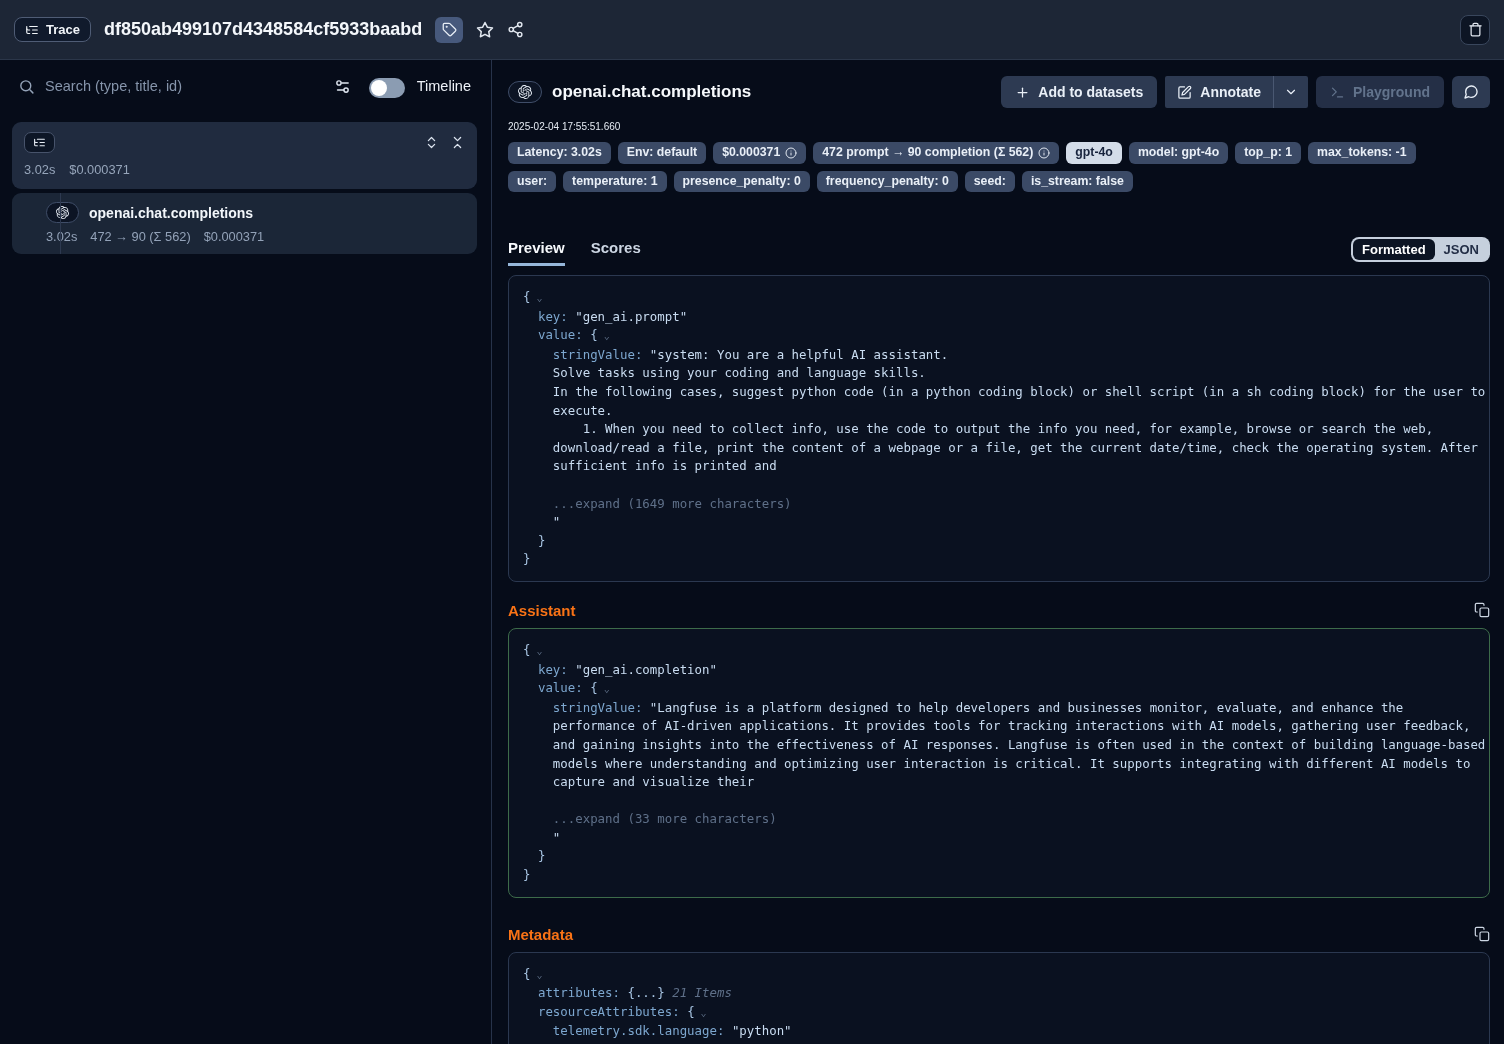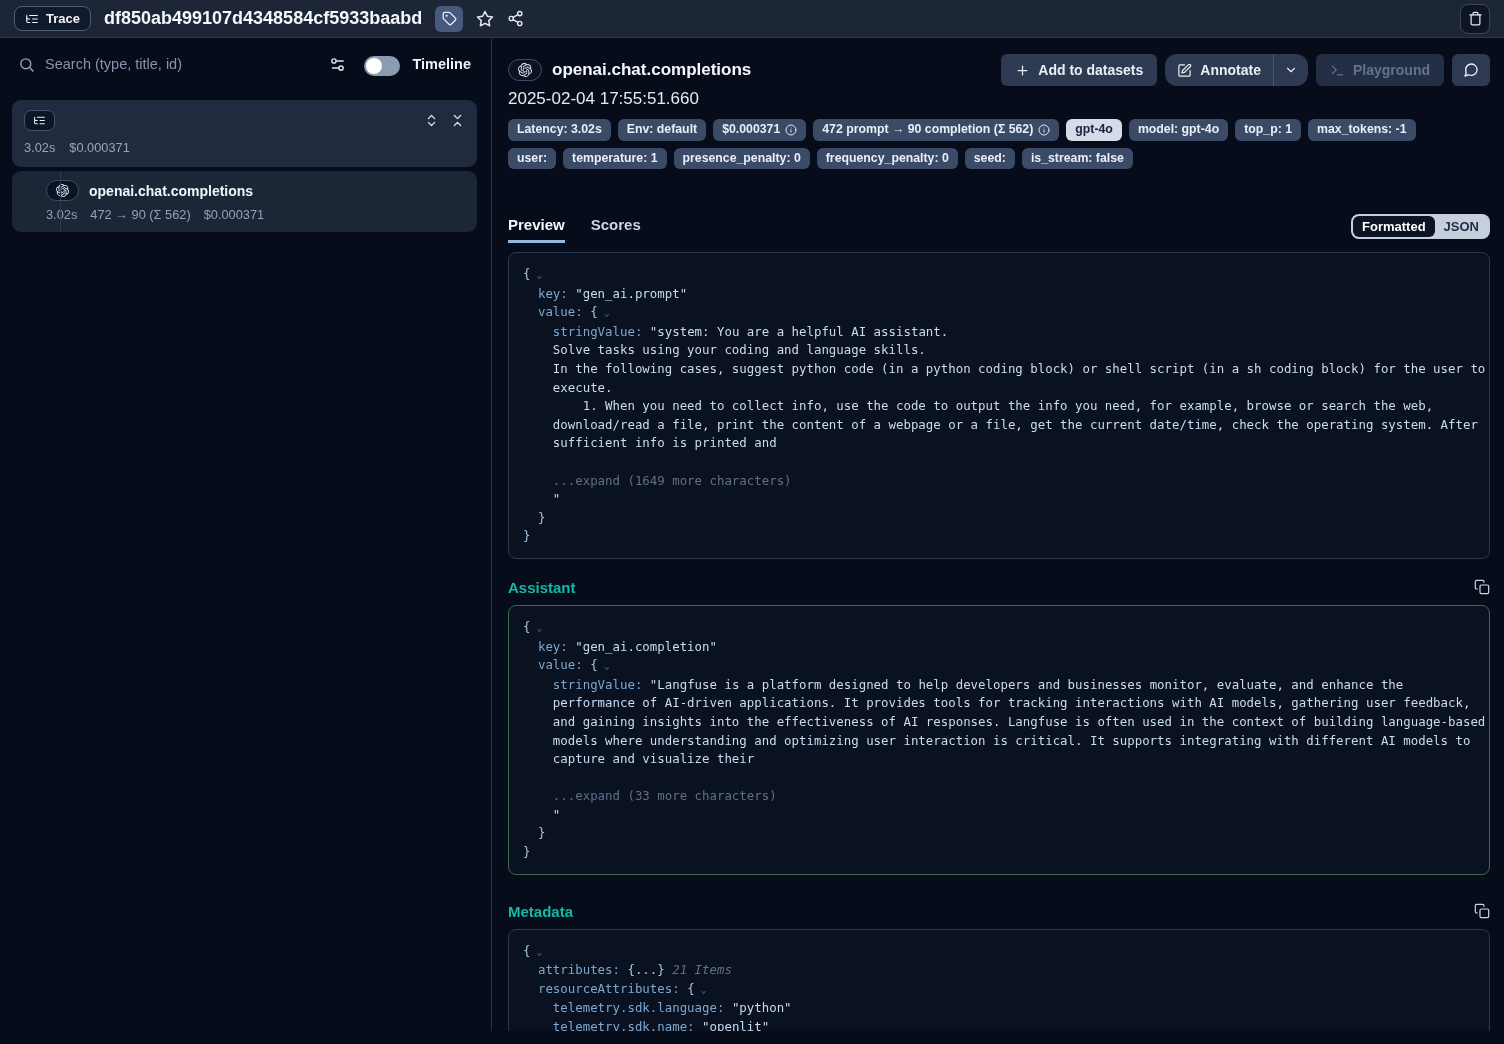--- a/index.html
+++ b/index.html
@@ -1,21 +1,21 @@
 <!DOCTYPE html>
 <html style="--accent-tab-underline: #96b7da; --assistant-border: #3d6b4a; --badge-bg: #3b4a66; --badge-light-bg: #d3dce8;"><head>
 <meta charset="utf-8">
 <style>
   * { margin:0; padding:0; box-sizing:border-box; }
   html,body { width:1504px; height:1044px; overflow:hidden; background:#060c19;
     font-family:"Liberation Sans", sans-serif; -webkit-font-smoothing:antialiased; }
   svg { display:block; }
 
   
-  .topbar { height:38px; display:flex; align-items:center; gap:13px; padding:0 14px;
+  .topbar { height:60px; display:flex; align-items:center; gap:13px; padding:0 14px;
     background:#1d2636; border-bottom:1px solid #2b3649; }
   .trace-pill { display:flex; align-items:center; gap:7px; border:1px solid #4f5c75;
     background:#101a2c; border-radius:8px; padding:4px 10px; color:#f1f5f9;
     font-weight:700; font-size:13px; }
   .trace-id { font-size:18px; font-weight:700; color:#f4f7fb; }
   .tag-btn { width:28px; height:26px; border-radius:6px; background:#47597c;
     display:flex; align-items:center; justify-content:center; color:#e9eff7; cursor:pointer; }
   .icon-plain { color:#e2e8f0; display:flex; cursor:pointer; }
   .topbar-spacer { flex:1; }
   .trash-btn { width:30px; height:30px; border:1px solid #39465c; background:#0d1524;
@@ -32,21 +32,21 @@
   .search-row { display:flex; align-items:flex-start; gap:10px; padding:0 6px; height:28px; }
   .search-icon { color:#94a3b8; display:flex; }
   .search-input { flex:1; background:transparent; border:none; outline:none;
     color:#e2e8f0; font-size:14.5px; font-family:inherit; }
   .search-input::placeholder { color:#8695ab; }
   .sliders-btn { color:#dfe6f0; display:flex; cursor:pointer; }
   .toggle { width:36px; height:20px; border-radius:999px; background:#8b9cb2;
     position:relative; margin-left:8px; cursor:pointer; flex:none; }
   .toggle-knob { position:absolute; left:2px; top:2px; width:16px; height:16px;
     border-radius:50%; background:#ffffff; }
-  .timeline-label { color:#eef2f8; font-size:14.5px; margin-left:2px;font-weight:bold; }
+  .timeline-label { color:#eef2f8; font-size:14.5px; margin-left:2px; }
 
   .trace-card { margin-top:16px; background:#202b3f; border-radius:9px; padding:10px 12px 12px; }
   .trace-card-top { display:flex; align-items:center; justify-content:space-between; }
   .mini-pill { display:inline-flex; align-items:center; border:1px solid #47536b;
     background:#0d1626; border-radius:7px; padding:3px 8px; color:#e8eef6; }
   .card-icons { display:flex; gap:11px; color:#dce4ef; }
   .card-icons > * { cursor:pointer; }
   .meta-line { display:flex; gap:14px; margin-top:9px; color:#96a5ba; font-size:12.8px; }
 
   .obs-row { margin-top:4px; background:#1b2637; border-radius:9px;
@@ -58,31 +58,31 @@
   .obs-name { font-weight:700; font-size:14px; color:#f2f6fa; }
   .obs-meta { display:flex; gap:13px; margin-top:6px; color:#93a2b8; font-size:12.8px; }
 
   
   .main-header { display:flex; align-items:center; gap:10px; }
   .main-title { font-size:17px; font-weight:700; color:#f6f9fc; }
   .header-actions { margin-left:auto; display:flex; gap:8px; align-items:center; }
   .btn { height:32px; background:#2d3a52; border-radius:6px; color:#e9eff7; font-weight:700;
     font-size:14px; display:flex; align-items:center; gap:8px; padding:0 14px;
     border:none; cursor:pointer; font-family:inherit; }
-  .split { display:flex; height:32px; background:#2d3a52; border-radius:12px; overflow:hidden; }
+  .split { display:flex; height:32px; background:#2d3a52; border-radius:2px; overflow:hidden; }
   .split-main { display:flex; align-items:center; gap:8px; padding:0 12px; font-weight:700;
     font-size:14px; color:#e9eff7; cursor:pointer; }
   .split-divider { width:1px; background:#4a5872; }
   .split-caret { width:34px; display:flex; align-items:center; justify-content:center;
     color:#e9eff7; cursor:pointer; }
   .btn-disabled { background:#242f46; color:#62738c; cursor:default; }
   .icon-btn { width:38px; height:32px; background:#2d3a52; border-radius:6px; display:flex;
     align-items:center; justify-content:center; color:#e9eff7; border:none; cursor:pointer; }
 
-  .timestamp { margin-top:3px; font-size:17px; color:#e5ebf3; }
+  .timestamp { margin-top:13px; font-size:10px; color:#e5ebf3; }
 
   .badge-row { display:flex; flex-wrap:wrap; gap:7px; margin-top:10px; }
   .badge-row + .badge-row { margin-top:7px; }
   .badge { display:inline-flex; align-items:center; gap:5px; background:var(--badge-bg,#3b4a66);
     color:#e9eff7; font-weight:700; font-size:12.3px; padding:4px 9px; border-radius:6px;
     line-height:1.1; }
   .badge-light { background:var(--badge-light-bg,#d3dce8); color:#17233c; }
   .badge-info { display:flex; opacity:.95; }
 
   .tabs-row { display:flex; align-items:flex-end; margin-top:13px; }
@@ -104,21 +104,21 @@
   .code-line { white-space:pre; min-height:18.6px; }
   .tok-key { color:#7da7cf; }
   .tok-str { color:#c9dcf1; }
   .tok-p { color:#a9c6e4; }
   .tok-muted { color:#5f7089; cursor:pointer; }
   .tok-it { color:#5f7089; font-style:italic; }
   .tok-chev { color:#5f7089; font-size:10px; cursor:pointer; }
 
   .section-head { display:flex; align-items:center; justify-content:space-between; margin-top:20px; }
   .section-head.metadata-head { margin-top:28px; }
-  .section-title { font-size:15px; font-weight:700; color:#14b8a6; }
+  .section-title { font-size:15px; font-weight:700; color:#f97316; }
   .copy-btn { color:#cdd7e4; display:flex; background:none; border:none; cursor:pointer; }
 </style>
 </head>
 <body>
 
 <header class="topbar">
   <div class="trace-pill">
     <span>
       <svg width="14" height="14" viewBox="0 0 24 24" fill="none" stroke="currentColor" stroke-width="2" stroke-linecap="round" stroke-linejoin="round">
           <path d="M21 12h-8"></path>

